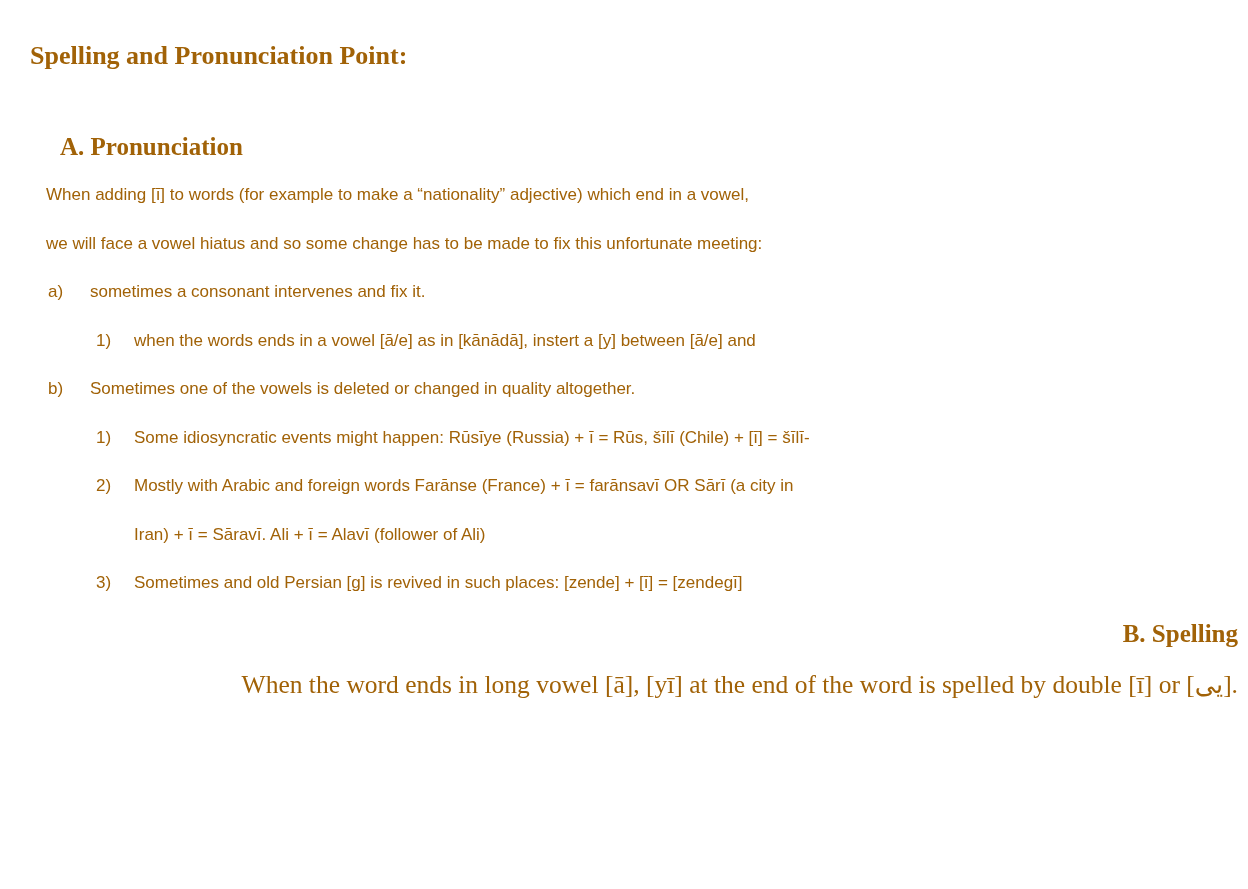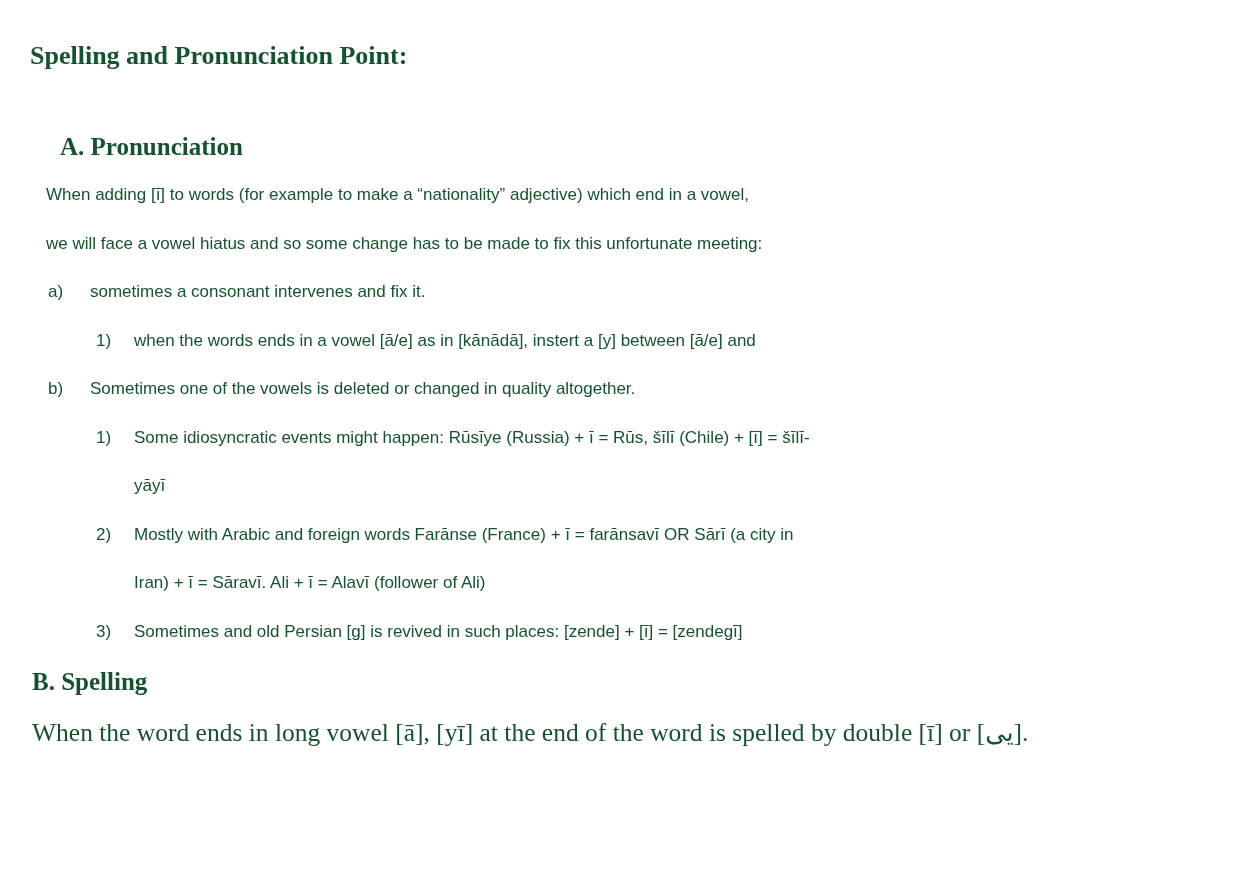--- a/index.html
+++ b/index.html
@@ -8,21 +8,21 @@
     background: #ffffff;
     width: 1248px;
     height: 889px;
     overflow: hidden;
   }
   .page {
     box-sizing: border-box;
     width: 1248px;
     height: 889px;
     padding: 32px 10px 0 30px;
-    color: #14532d;
+    color: #a16207;
   }
   .sans  { font-family: "Liberation Sans", "DejaVu Sans", sans-serif; }
 
   .doc-title {
     font-family: "Liberation Serif", serif;
     font-weight: bold;
     font-size: 26px;
     height: 48.5px;
     line-height: 48.5px;
     margin-bottom: 42px;
@@ -48,20 +48,21 @@
   .lvl2 .marker { width: 38px; flex: 0 0 38px; }
   .cont1 { margin-left: 104px; }
 
   .b-line {
     font-family: "Liberation Serif", serif;
     font-size: 25.5px;
     height: 51px;
     line-height: 51px;
     margin-left: 2px;
     white-space: nowrap;
+    text-align: right;
   }
   .b-heading {
     font-weight: bold;
     font-size: 25px;
   }
   .italic { font-style: italic; }
 </style>
 </head>
 <body>
 
@@ -89,21 +90,20 @@
   <div class="line sans row lvl1">
     <span class="marker">b)</span>
     <span class="txt">Sometimes one of the vowels is deleted or changed in quality altogether.</span>
   </div>
 
   <div class="line sans row lvl2">
     <span class="marker">1)</span>
     <span class="txt">Some idiosyncratic events might happen: Rūsīye (Russia) + ī = Rūs, šīlī (Chile) + [ī] = šīlī-</span>
   </div>
 
-  <div class="line sans cont1">yāyī</div>
 
   <div class="line sans row lvl2">
     <span class="marker">2)</span>
     <span class="txt">Mostly with Arabic and foreign words Farānse (France) + ī = farānsavī  OR Sārī (a city in</span>
   </div>
 
   <div class="line sans cont1">Iran) + ī = Sāravī. Ali + ī = Alavī (follower of Ali)</div>
 
   <div class="line sans row lvl2">
     <span class="marker">3)</span>

